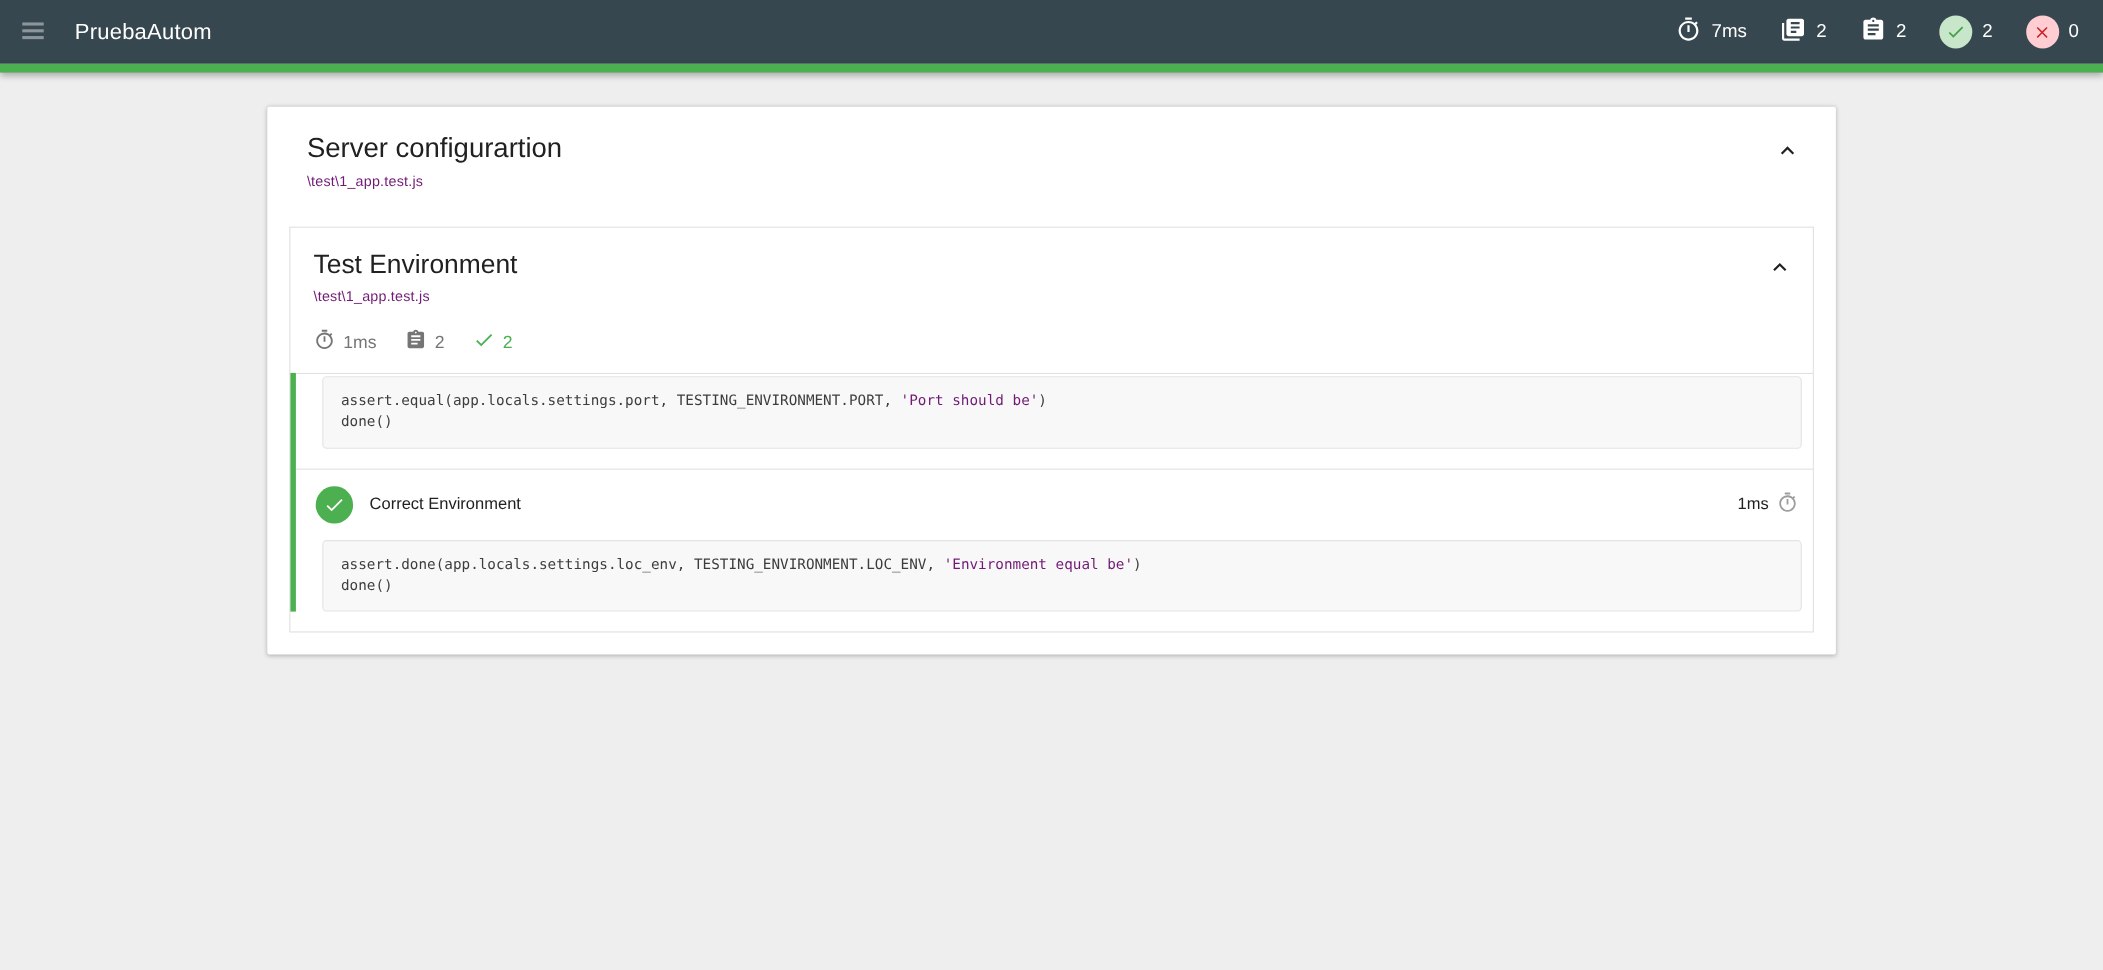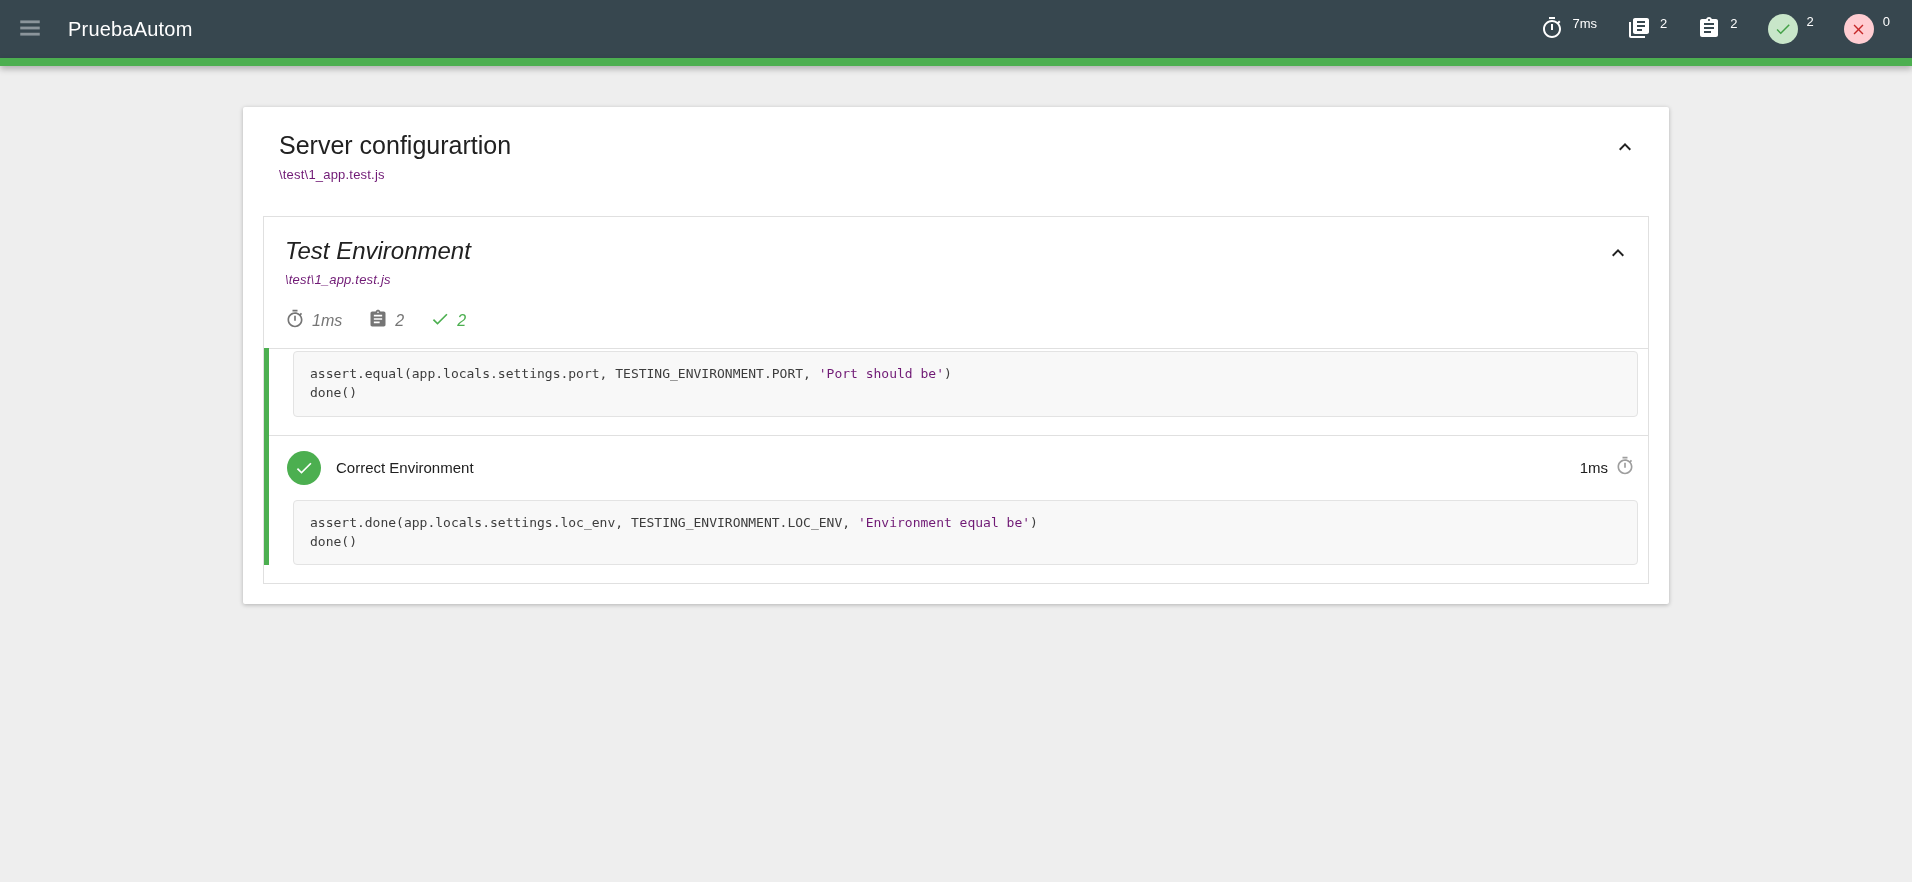--- a/index.html
+++ b/index.html
@@ -19,59 +19,59 @@
     justify-content: space-between;
     padding: 0 22px 0 16px;
   }
   .nav-left { display: flex; align-items: center; gap: 24px; }
   .menu-btn {
     background: none; border: none; cursor: pointer;
     width: 28px; height: 28px; display: flex; align-items: center; justify-content: center;
   }
   .report-title { font-size: 20px; font-weight: 400; color: #ffffff; letter-spacing: .2px; }
   .nav-stats { display: flex; align-items: center; gap: 30px; }
-  .stat { display: flex; gap: 9px; color: #ffffff; font-size: 13px; }
+  .stat { display: flex; align-items: center; gap: 9px; color: #ffffff; font-size: 17px; }
   .stat svg.white-icon { fill: #ffffff; }
   .badge {
     width: 30px; height: 30px; border-radius: 50%;
     display: flex; align-items: center; justify-content: center;
   }
   .badge-pass { background: #c8e6c9; }
   .badge-fail { background: #ffcdd2; }
 
   
   .progress-bar {
     height: 8px;
     background: #4caf50;
     box-shadow: 0 3px 6px rgba(0,0,0,0.28);
     position: relative; z-index: 2;
   }
 
   
   .card {
     width: 1426px;
-    margin: 41px auto 0;
+    margin: 31px auto 0;
     background: #ffffff;
     border-radius: 2px;
     box-shadow: 0 1px 4px rgba(0,0,0,0.25);
     padding: 24px 20px 20px;
   }
   .card-header { display: flex; justify-content: space-between; align-items: flex-start; padding: 0 8px 0 16px; }
   .root-title { font-size: 25px; font-weight: 400; color: #212121; }
   .file-path { font-size: 13px; color: #701a75; margin-top: 7px; letter-spacing: .2px; }
   .chevron-btn { background: none; border: none; cursor: pointer; padding: 4px; }
   .chevron-btn svg { fill: #212121; }
 
   
   .suite-box {
     margin-top: 34px;
     border: 1px solid #e0e0e0;
     background: #ffffff;
   }
-  .suite-header { padding: 20px 14px 15px 21px; font-style: italic; }
+  .suite-header { padding: 20px 14px 15px 21px; }
   .suite-header-row { display: flex; justify-content: space-between; align-items: flex-start; }
   .suite-title { font-size: 24px; font-weight: 400; color: #212121; }
   .suite-summary { display: flex; align-items: center; gap: 26px; margin-top: 22px; }
   .sum-stat { display: flex; align-items: center; gap: 7px; font-size: 16px; color: #757575; }
   .sum-stat svg.gray-icon { fill: #757575; }
   .sum-stat.green { color: #4caf50; }
   .sum-stat svg.green-icon { fill: #4caf50; }
 
   
   .test-list { border-left: 5px solid #4caf50; }

